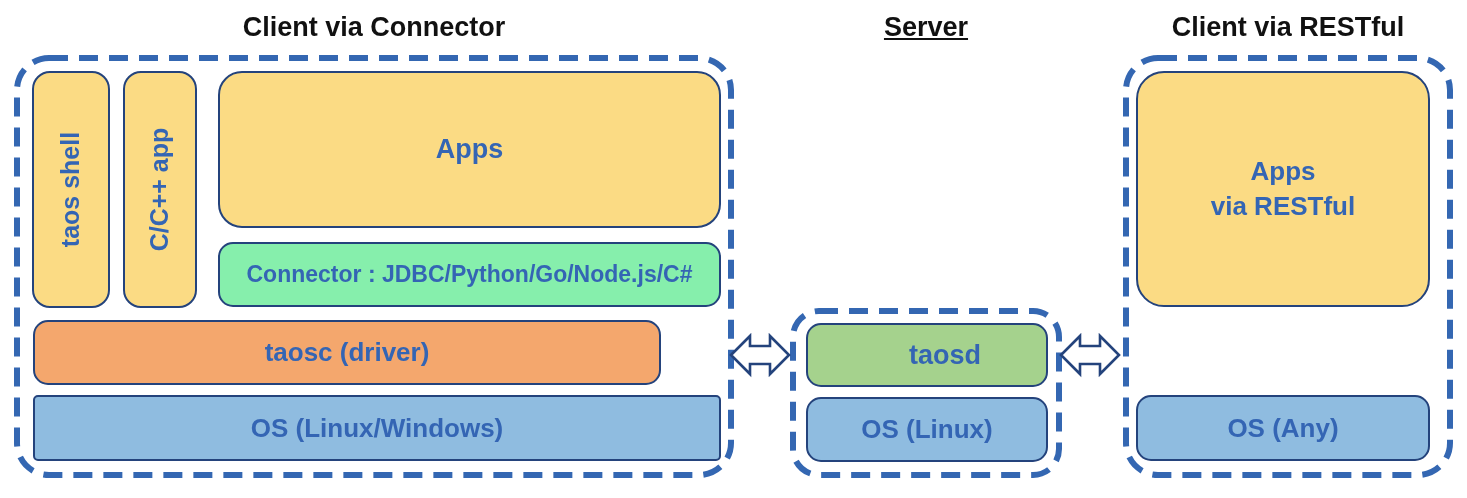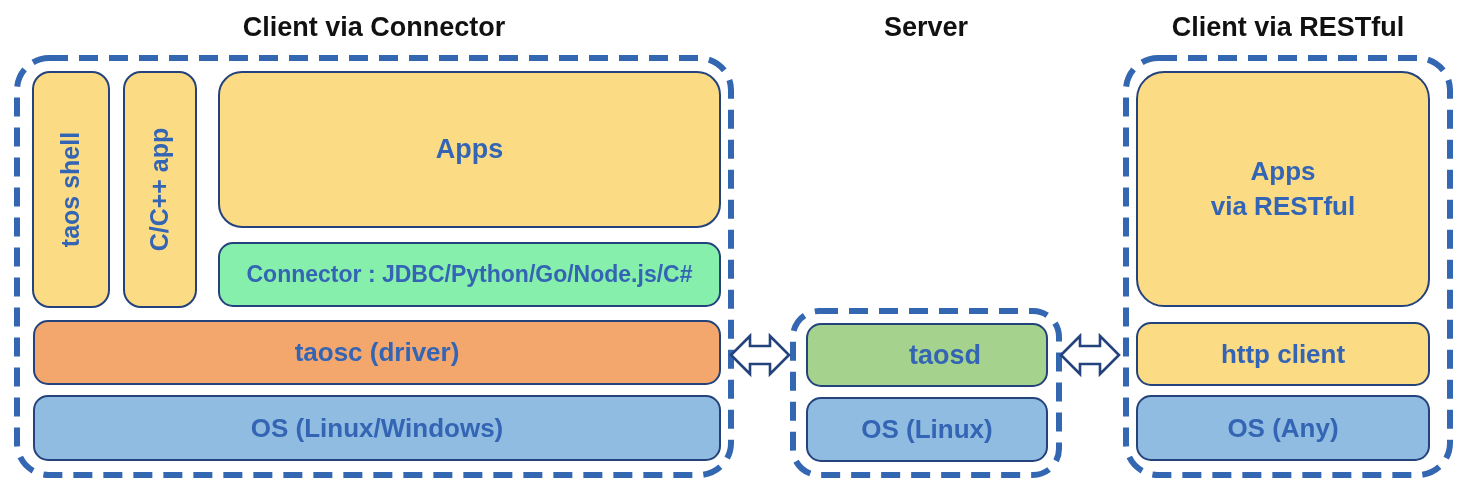--- a/index.html
+++ b/index.html
@@ -14,21 +14,21 @@
   .section-title {
     position: absolute;
     top: 12px;
     text-align: center;
     font-size: 27px;
     font-weight: bold;
     color: #111111;
     letter-spacing: 0px;
   }
   #title-left   { left: 14px;   width: 720px; text-align: center; }
-  #title-server { left: 790px;  width: 272px; }
+  #title-server { left: 790px;  width: 272px; text-decoration: underline; }
   #title-right  { left: 1123px; width: 330px; }
 
   .dash-layer {
     position: absolute;
     left: 0; top: 0;
     width: 1467px; height: 498px;
     pointer-events: none;
   }
 
   .box {
@@ -56,22 +56,22 @@
   }
   #box-taos-shell { left: 32px;  width: 78px; }
   #box-cpp-app    { left: 123px; width: 74px; }
   .vtext {
     transform: rotate(-90deg);
     white-space: nowrap;
   }
 
   #box-apps      { left: 218px; top: 71px;  width: 503px; height: 157px; border-radius: 24px; font-size: 27px; }
   #box-connector { left: 218px; top: 242px; width: 503px; height: 65px;  border-radius: 15px; font-size: 23px; }
-  #box-taosc     { left: 33px;  top: 320px; width: 688px; height: 65px;  border-radius: 15px; font-size: 26px; }
-  #box-os-left   { left: 33px;  top: 395px; width: 688px; height: 66px;  border-radius: 15px; font-size: 26px; }
+  #box-taosc     { left: 33px;  top: 320px; width: 628px; height: 65px;  border-radius: 15px; font-size: 26px; }
+  #box-os-left   { left: 33px;  top: 395px; width: 688px; height: 66px;  border-radius: 5px; font-size: 26px; }
 
   #box-taosd     { left: 806px; top: 323px; width: 242px; height: 64px;  border-radius: 15px; font-size: 27px; }
   #box-os-server { left: 806px; top: 397px; width: 242px; height: 65px;  border-radius: 15px; font-size: 26px; }
 
   #box-apps-rest { left: 1136px; top: 71px;  width: 294px; height: 236px; border-radius: 28px; font-size: 26px;
                    line-height: 1.35; white-space: pre-line; }
   #box-http      { left: 1136px; top: 322px; width: 294px; height: 64px;  border-radius: 15px; font-size: 26px; }
   #box-os-any    { left: 1136px; top: 395px; width: 294px; height: 66px;  border-radius: 15px; font-size: 26px; text-align: right; }
 
   .arrow {
@@ -120,23 +120,20 @@
     <span>taosd</span>
   </div>
   <div class="box blue" id="box-os-server">
     <span>OS (Linux)</span>
   </div>
 
   <div class="box yellow" id="box-apps-rest">
     <span>Apps
 via RESTful</span>
   </div>
-  <div class="box yellow" id="box-http">
-    <span>http client</span>
-  </div>
   <div class="box blue" id="box-os-any">
     <span>OS (Any)</span>
   </div>
 
   <svg class="arrow" id="arrow-left" viewBox="0 0 62 46" xmlns="http://www.w3.org/2000/svg">
     <path d="M2,23 L21,4 L21,14 L41,14 L41,4 L60,23 L41,42 L41,32 L21,32 L21,42 Z" fill="#ffffff" stroke="#24437C" stroke-width="2.6" stroke-linejoin="miter"></path>
   </svg>
   <svg class="arrow" id="arrow-right" viewBox="0 0 62 46" xmlns="http://www.w3.org/2000/svg">
     <path d="M2,23 L21,4 L21,14 L41,14 L41,4 L60,23 L41,42 L41,32 L21,32 L21,42 Z" fill="#ffffff" stroke="#24437C" stroke-width="2.6" stroke-linejoin="miter"></path>
   </svg>

